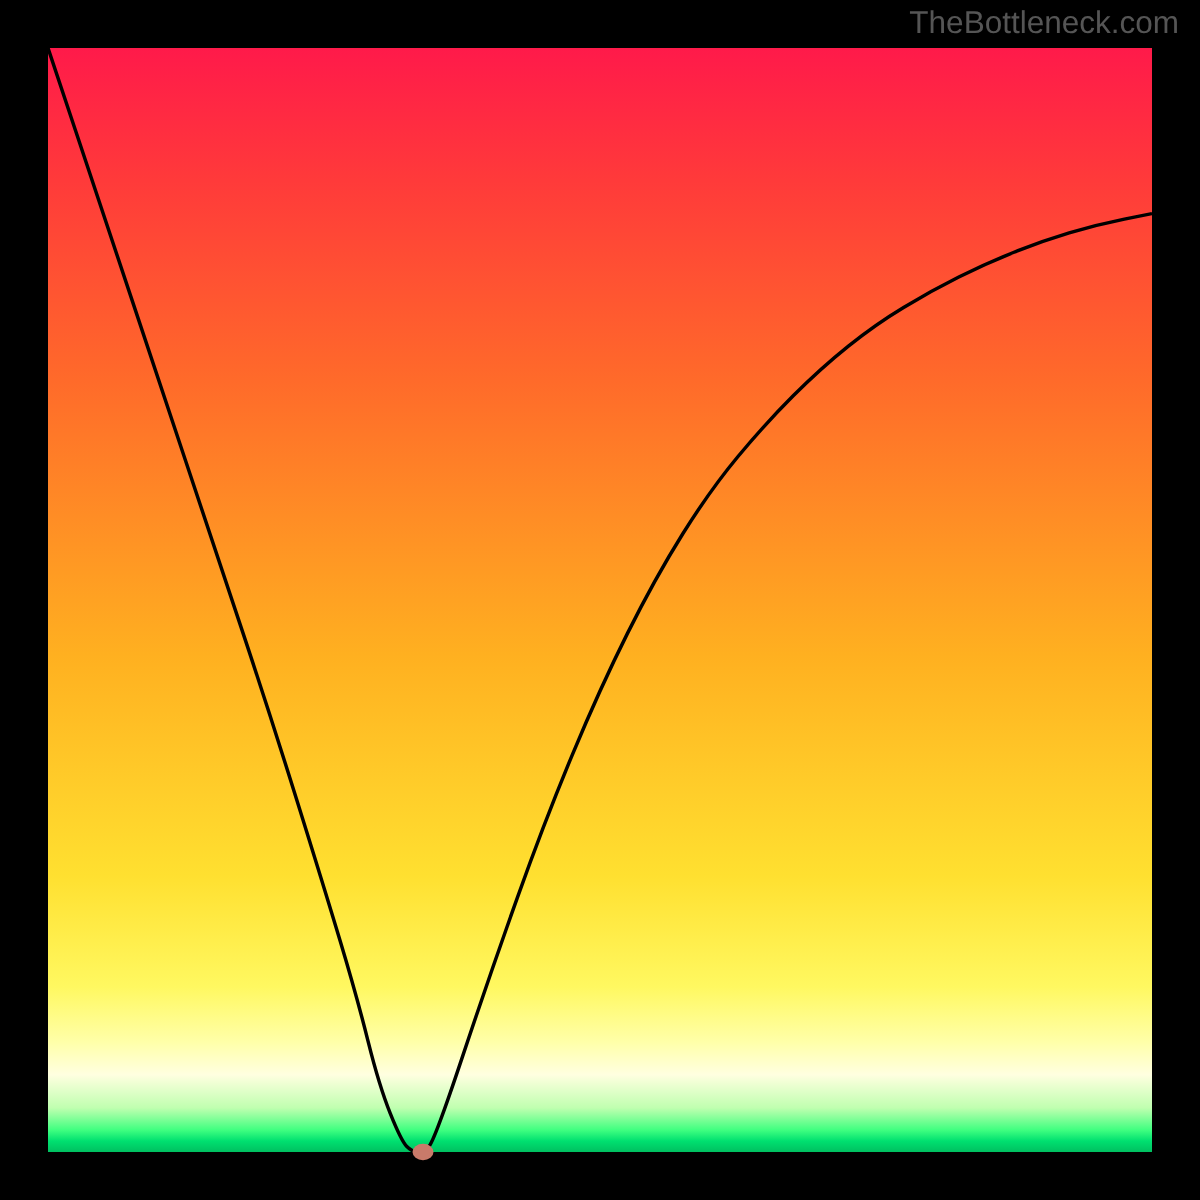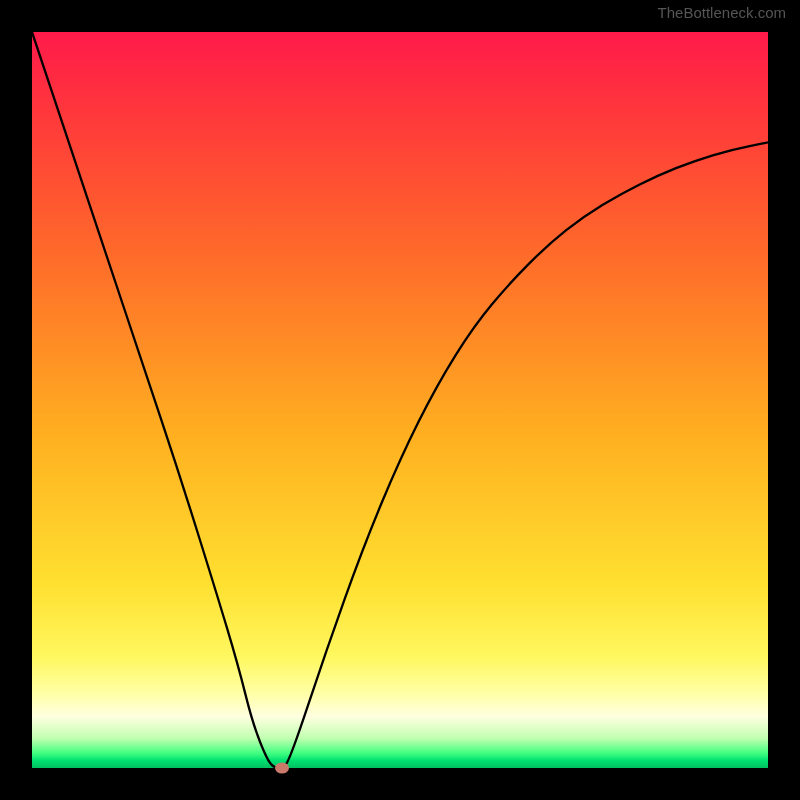--- a/index.html
+++ b/index.html
@@ -9,21 +9,21 @@
     background: #000;
     position: relative;
     overflow: hidden;
   }
   .watermark {
     position: absolute;
     top: 4px;
     right: 14px;
     color: #555;
     font-family: Arial, sans-serif;
-    font-size: 15px;
+    font-size: 21px;
     font-weight: 500;
     z-index: 10;
   }
   .plot-area {
     position: absolute;
     left: 32px;
     top: 32px;
     width: 736px;
     height: 736px;
     background: linear-gradient(

